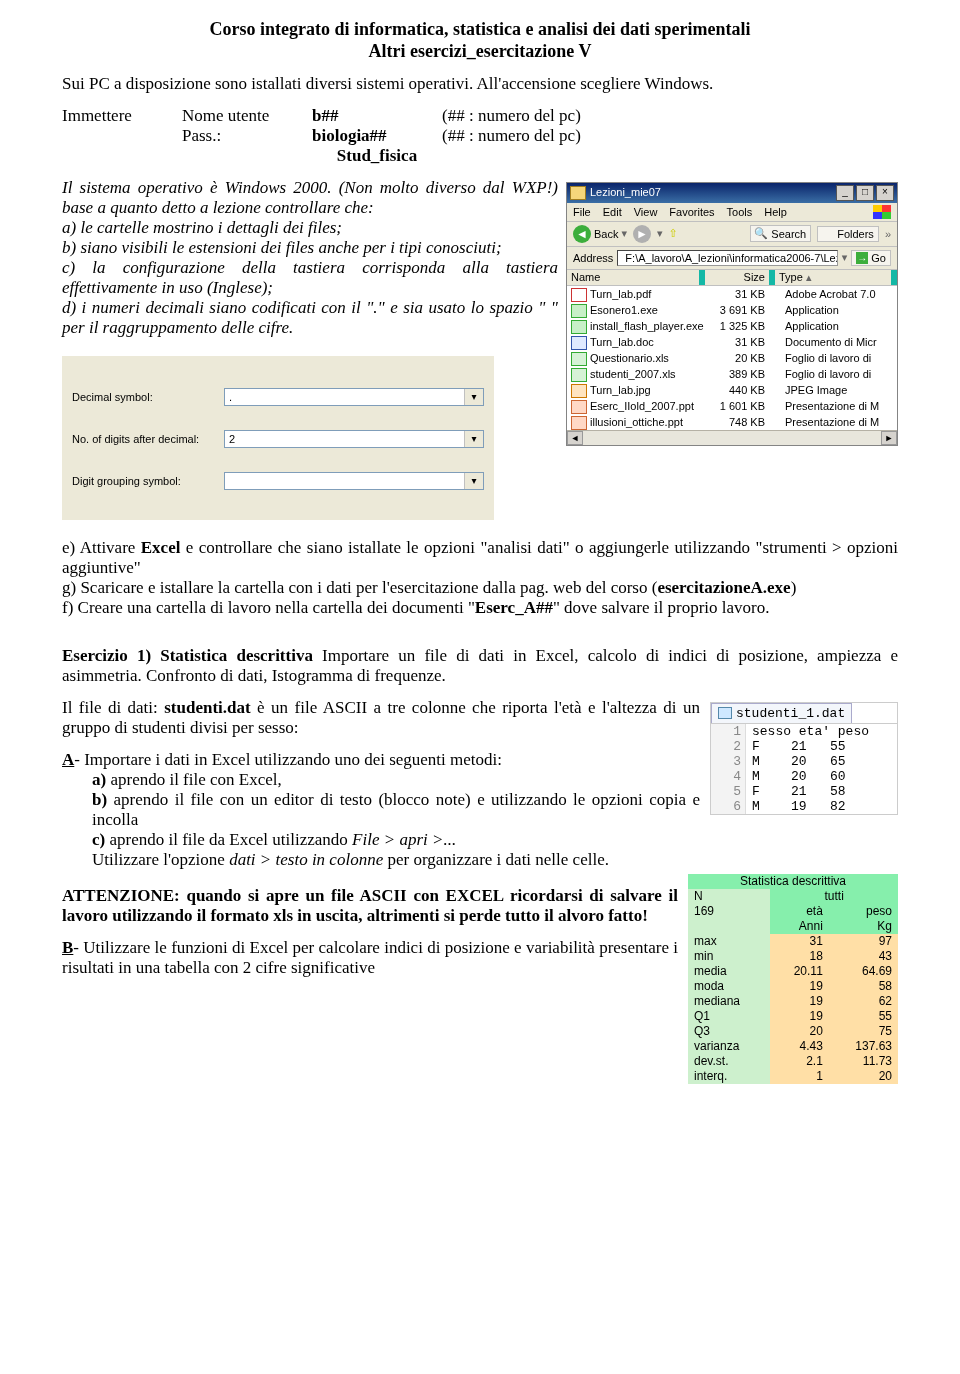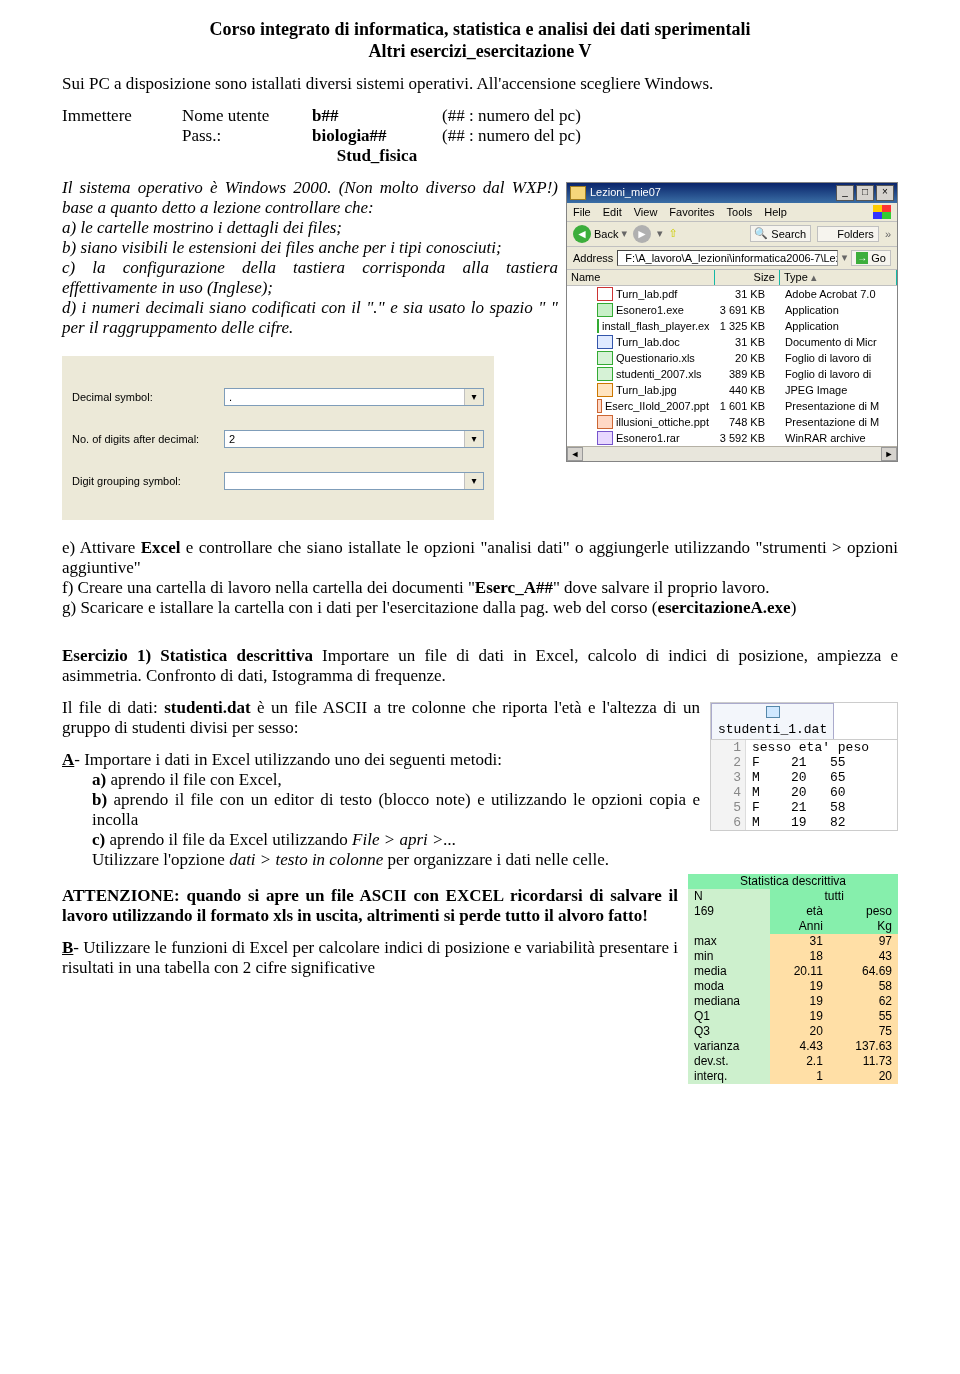--- a/index.html
+++ b/index.html
@@ -56,25 +56,25 @@
   .circle { width:18px; height:18px; border-radius:50%; background:#3cae3c; display:inline-flex; align-items:center; justify-content:center; color:#fff; font-size:12px;}
   .circle.grey{ background:#b0b0b0; color:#fff;}
   .pill { display:flex; align-items:center; gap:3px; border:1px solid #c0c0c0; padding:1px 4px; background:#f6f4ee;}
   .tool-bar .spacer{flex:1;}
   .chev { color:#666;}
   .addr-bar { display:flex; gap:4px; padding:3px 6px; border-bottom:1px solid #c0c0c0; align-items:center;}
   .addr-input { flex:1; background:#fff; border:1px inset #999; padding:1px 3px; display:flex; align-items:center; gap:4px; overflow:hidden; white-space:nowrap;}
   .go-btn { display:flex; align-items:center; gap:3px; border:1px solid #c0c0c0; padding:1px 4px; background:#f6f4ee;}
   .go-sq { width:12px; height:12px; background:#3cae3c; color:#fff; font-size:10px; text-align:center; line-height:12px;}
   .file-head { display:flex; background:#ece9d8; border-bottom:1px solid #c0c0c0;}
-  .file-head div { border-right:1px solid #14b8a6; padding:1px 4px;}
+  .file-head div { border-right:6px solid #14b8a6; padding:1px 4px;}
   .col-name{flex:1;} .col-size{width:56px; text-align:right;} .col-type{width:108px;}
   .file-listing { background:#fff; overflow-y:auto;}
   .file-row { display:flex; padding:0 4px; line-height:16px;}
-  .file-row .fn{ flex:1; display:flex; align-items:center; gap:3px; overflow:hidden; white-space:nowrap;margin-left:26px;}
+  .file-row .fn{ flex:1; display:flex; align-items:flex-end; gap:3px; overflow:hidden; white-space:nowrap;}
   .file-row .fs{ width:56px; text-align:right;}
   .file-row .ft{ width:108px; padding-left:20px; overflow:hidden; white-space:nowrap;}
   .scr { height:14px; background:#e8e6dc; border-top:1px solid #b5b1a5; display:flex;}
   .scr .arrow{ width:14px; background:#d6d3ce; border:1px solid #999; font-size:9px; text-align:center; line-height:12px;}
   .scr .track{ flex:1;}
   .ico { width:14px; height:12px; display:inline-block; border:1px solid #999;}
   .ico.pdf{background:#fff;border-color:#c33;} .ico.exe{background:#c7f0c7;border-color:#3a3;}
   .ico.doc{background:#e0eaff;border-color:#35a;} .ico.xls{background:#d6f2d6;border-color:#3a3;}
   .ico.jpg{background:#ffe4c0;border-color:#c70;} .ico.ppt{background:#ffd8c5;border-color:#c63;}
   .ico.rar{background:#e8d8ff;border-color:#75c;}
@@ -88,21 +88,21 @@
   .reg-field { flex:1; display:flex; background:#fff; border:1px solid #7f9db9;}
   .reg-field input { flex:1; border:none; padding:2px 4px; font-family:inherit; font-size:11px; outline:none;}
   .reg-dd { width:18px; background:#ece9d8; border-left:1px solid #c0c0c0; text-align:center; line-height:16px; font-size:10px;}
   .clear{clear:both;}
   .float-right-2 {
     float:right; width:186px; margin: 4px 0 8px 10px;
     font-family:"Courier New",monospace; font-size:13px;
     border:1px solid #ccc; background:#fff;
   }
   .fr2-tab { display:flex; border-bottom:1px solid #ccc;}
-  .fr2-tab .tab { padding:2px 6px; border:1px solid #aac; border-bottom:none; background:#f3f6fb; display:flex; gap:4px; align-items:center;flex-direction:column;}
+  .fr2-tab .tab { padding:2px 6px; border:1px solid #aac; border-bottom:none; background:#f3f6fb; display:flex; gap:4px; align-items:center;}
   .fr2-tab .ticon{width:12px;height:10px;background:#cfe8ff;border:1px solid #58a;}
   .fr2-body .r { display:flex;}
   .fr2-body .g { width:30px; text-align:right; color:#888; background:#f3f3f3; border-right:1px solid #ddd; padding-right:4px;}
   .fr2-body .t { padding-left:6px; white-space:pre;}
   .stat-table {
     float:right; width:210px; margin: 4px 0 8px 10px;
     font-family: Arial, sans-serif; font-size:12px; line-height:15px;
     border-collapse: collapse;
   }
   .stat-table td { padding:0 6px; text-align:right;}
@@ -237,25 +237,20 @@
         <div class="file-row">
           <div class="fn"><span class="ico ppt"></span>Eserc_IIold_2007.ppt</div>
           <div class="fs">1 601 KB</div>
           <div class="ft">Presentazione di M</div>
         </div>
         <div class="file-row">
           <div class="fn"><span class="ico ppt"></span>illusioni_ottiche.ppt</div>
           <div class="fs">748 KB</div>
           <div class="ft">Presentazione di M</div>
         </div>
-        <div class="file-row">
-          <div class="fn"><span class="ico rar"></span>Esonero1.rar</div>
-          <div class="fs">3 592 KB</div>
-          <div class="ft">WinRAR archive</div>
-        </div>
       </div>
     <div class="scr">
       <div class="arrow">◄</div>
         <div class="track"></div>
         <div class="arrow">►</div>
     </div>
   </div>
 
   <div class="para-block" style="text-align:justify;font-style:italic;">
     <p class="mb4">Il sistema operativo è Windows 2000. (Non molto diverso dal WXP!) base a quanto detto a lezione controllare che:</p>
@@ -285,22 +280,22 @@
       <div class="reg-field">
           <input value="" style="">
           <div class="reg-dd">▾</div>
         </div>
     </div>
   </div>
   <div class="clear"></div>
 
   <div class="para-block" style="text-align:justify;margin-bottom:28px;">
     <p><span>e)        Attivare </span><span class="b">Excel</span><span> e controllare che siano istallate le opzioni "analisi dati" o aggiungerle utilizzando "strumenti &gt; opzioni aggiuntive"</span></p>
+    <p><span>g)        Scaricare e istallare la cartella con i dati per l'esercitazione dalla pag. web del corso (</span><span class="b">esercitazioneA.exe</span><span>)</span></p>
     <p><span>f)        Creare una cartella di lavoro nella cartella dei documenti "</span><span class="b">Eserc_A##</span><span>" dove salvare il proprio lavoro.</span></p>
-    <p><span>g)        Scaricare e istallare la cartella con i dati per l'esercitazione dalla pag. web del corso (</span><span class="b">esercitazioneA.exe</span><span>)</span></p>
   </div>
 
   <p style="margin-top:10px;">
     <span class="b">Esercizio 1)   Statistica descrittiva</span><span> Importare un file di dati in Excel, calcolo di indici di posizione, ampiezza e asimmetria. Confronto di dati, Istogramma di frequenze.</span>
   </p>
 
   <div class="float-right-2">
     <div class="fr2-tab">
         <div class="tab">
           <span class="ticon"></span>

